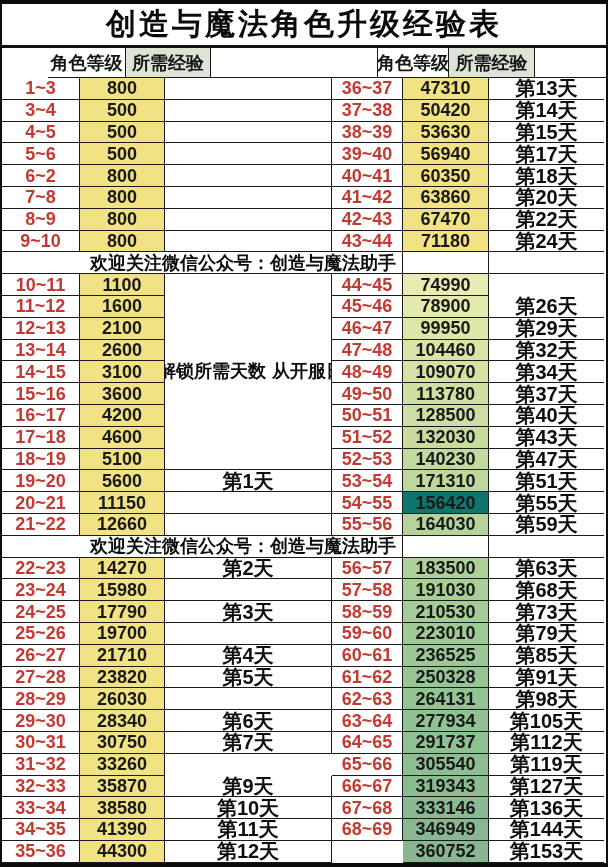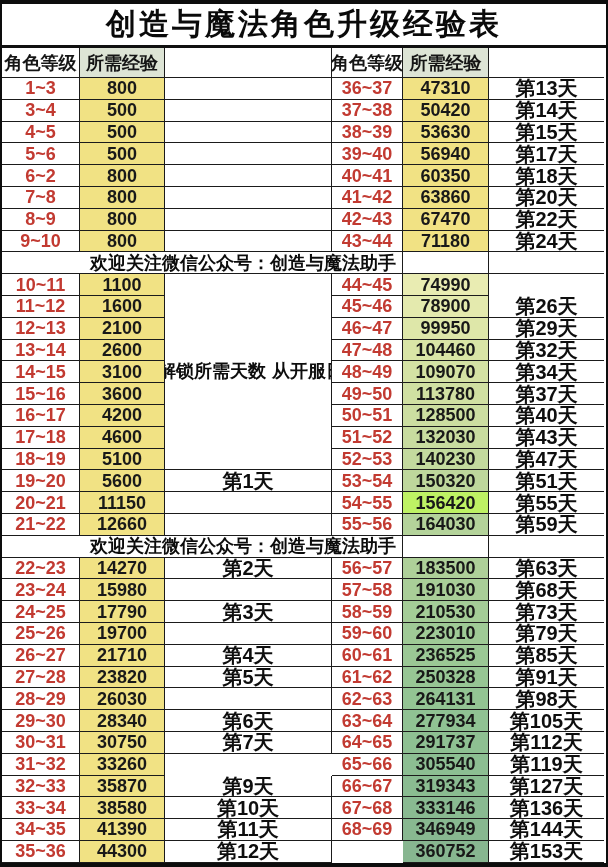--- a/index.html
+++ b/index.html
@@ -13,21 +13,21 @@
   }
   #title-row {
     height:44px; border-bottom:3px solid #101010;
     display:flex; align-items:center; justify-content:center;
     font-size:30px; font-weight:900; letter-spacing:3px; color:#0a0a0a;
   }
   #header-row, #table-body {
     display:grid;
     grid-template-columns:78px 85px 167px 71px 86px 115px;
   }
-  #header-row { grid-auto-rows:30px; }
+  #header-row { grid-auto-rows:30px;padding-left:46px; }
   #table-body { grid-auto-rows:21.8px; }
   .cell {
     border-right:1px solid #1b1b1b; border-bottom:1px solid #1b1b1b;
     display:flex; align-items:center; justify-content:center;
     font-weight:bold; font-size:18px; line-height:1; overflow:hidden;
     white-space:nowrap;
   }
   .c6 { border-right:none; }
   .hdr { font-size:18px; color:#151515; }
   .level { font-size:18px; }
@@ -155,27 +155,27 @@
       <div class="cell day c6" style="grid-area: 17 / 6;">第43天</div>
       <div class="cell level c1" style="grid-area: 18 / 1; color: rgb(194, 58, 49);">18~19</div>
       <div class="cell exp c2" style="grid-area: 18 / 2; background: rgb(241, 226, 132); color: rgb(25, 25, 25);">5100</div>
       <div class="cell level c4" style="grid-area: 18 / 4; color: rgb(194, 58, 49);">52~53</div>
       <div class="cell exp c5" style="grid-area: 18 / 5; background: rgb(195, 218, 158); color: rgb(25, 25, 25);">140230</div>
       <div class="cell day c6" style="grid-area: 18 / 6;">第47天</div>
       <div class="cell level c1" style="grid-area: 19 / 1; color: rgb(194, 58, 49);">19~20</div>
       <div class="cell exp c2" style="grid-area: 19 / 2; background: rgb(241, 226, 132); color: rgb(25, 25, 25);">5600</div>
       <div class="cell day c3" style="grid-area: 19 / 3;">第1天</div>
       <div class="cell level c4" style="grid-area: 19 / 4; color: rgb(194, 58, 49);">53~54</div>
-      <div class="cell exp c5" style="grid-area: 19 / 5; background: rgb(190, 215, 156); color: rgb(25, 25, 25);">150320</div>
+      <div class="cell exp c5" style="grid-area: 19 / 5; background: rgb(190, 215, 156); color: rgb(25, 25, 25);">171310</div>
       <div class="cell day c6" style="grid-area: 19 / 6;">第51天</div>
       <div class="cell level c1" style="grid-area: 20 / 1; color: rgb(194, 58, 49);">20~21</div>
       <div class="cell exp c2" style="grid-area: 20 / 2; background: rgb(241, 226, 132); color: rgb(25, 25, 25);">11150</div>
       <div class="cell day c3" style="grid-area: 20 / 3;"></div>
       <div class="cell level c4" style="grid-area: 20 / 4; color: rgb(194, 58, 49);">54~55</div>
-      <div class="cell exp c5" style="grid-area: 20 / 5; background: #bef264; color: rgb(25, 25, 25);">156420</div>
+      <div class="cell exp c5" style="grid-area: 20 / 5; background: #0f766e; color: rgb(25, 25, 25);">156420</div>
       <div class="cell day c6" style="grid-area: 20 / 6;">第55天</div>
       <div class="cell level c1" style="grid-area: 21 / 1; color: rgb(194, 58, 49);">21~22</div>
       <div class="cell exp c2" style="grid-area: 21 / 2; background: rgb(241, 226, 132); color: rgb(25, 25, 25);">12660</div>
       <div class="cell day c3" style="grid-area: 21 / 3;"></div>
       <div class="cell level c4" style="grid-area: 21 / 4; color: rgb(194, 58, 49);">55~56</div>
       <div class="cell exp c5" style="grid-area: 21 / 5; background: rgb(180, 211, 154); color: rgb(25, 25, 25);">164030</div>
       <div class="cell day c6" style="grid-area: 21 / 6;">第59天</div>
       <div class="cell notice-cell" style="grid-area: 22 / 1 / auto / 5;">欢迎关注微信公众号：创造与魔法助手</div>
       <div class="cell c5" style="grid-area: 22 / 5;"></div>
       <div class="cell c6" style="grid-area: 22 / 6;"></div>

